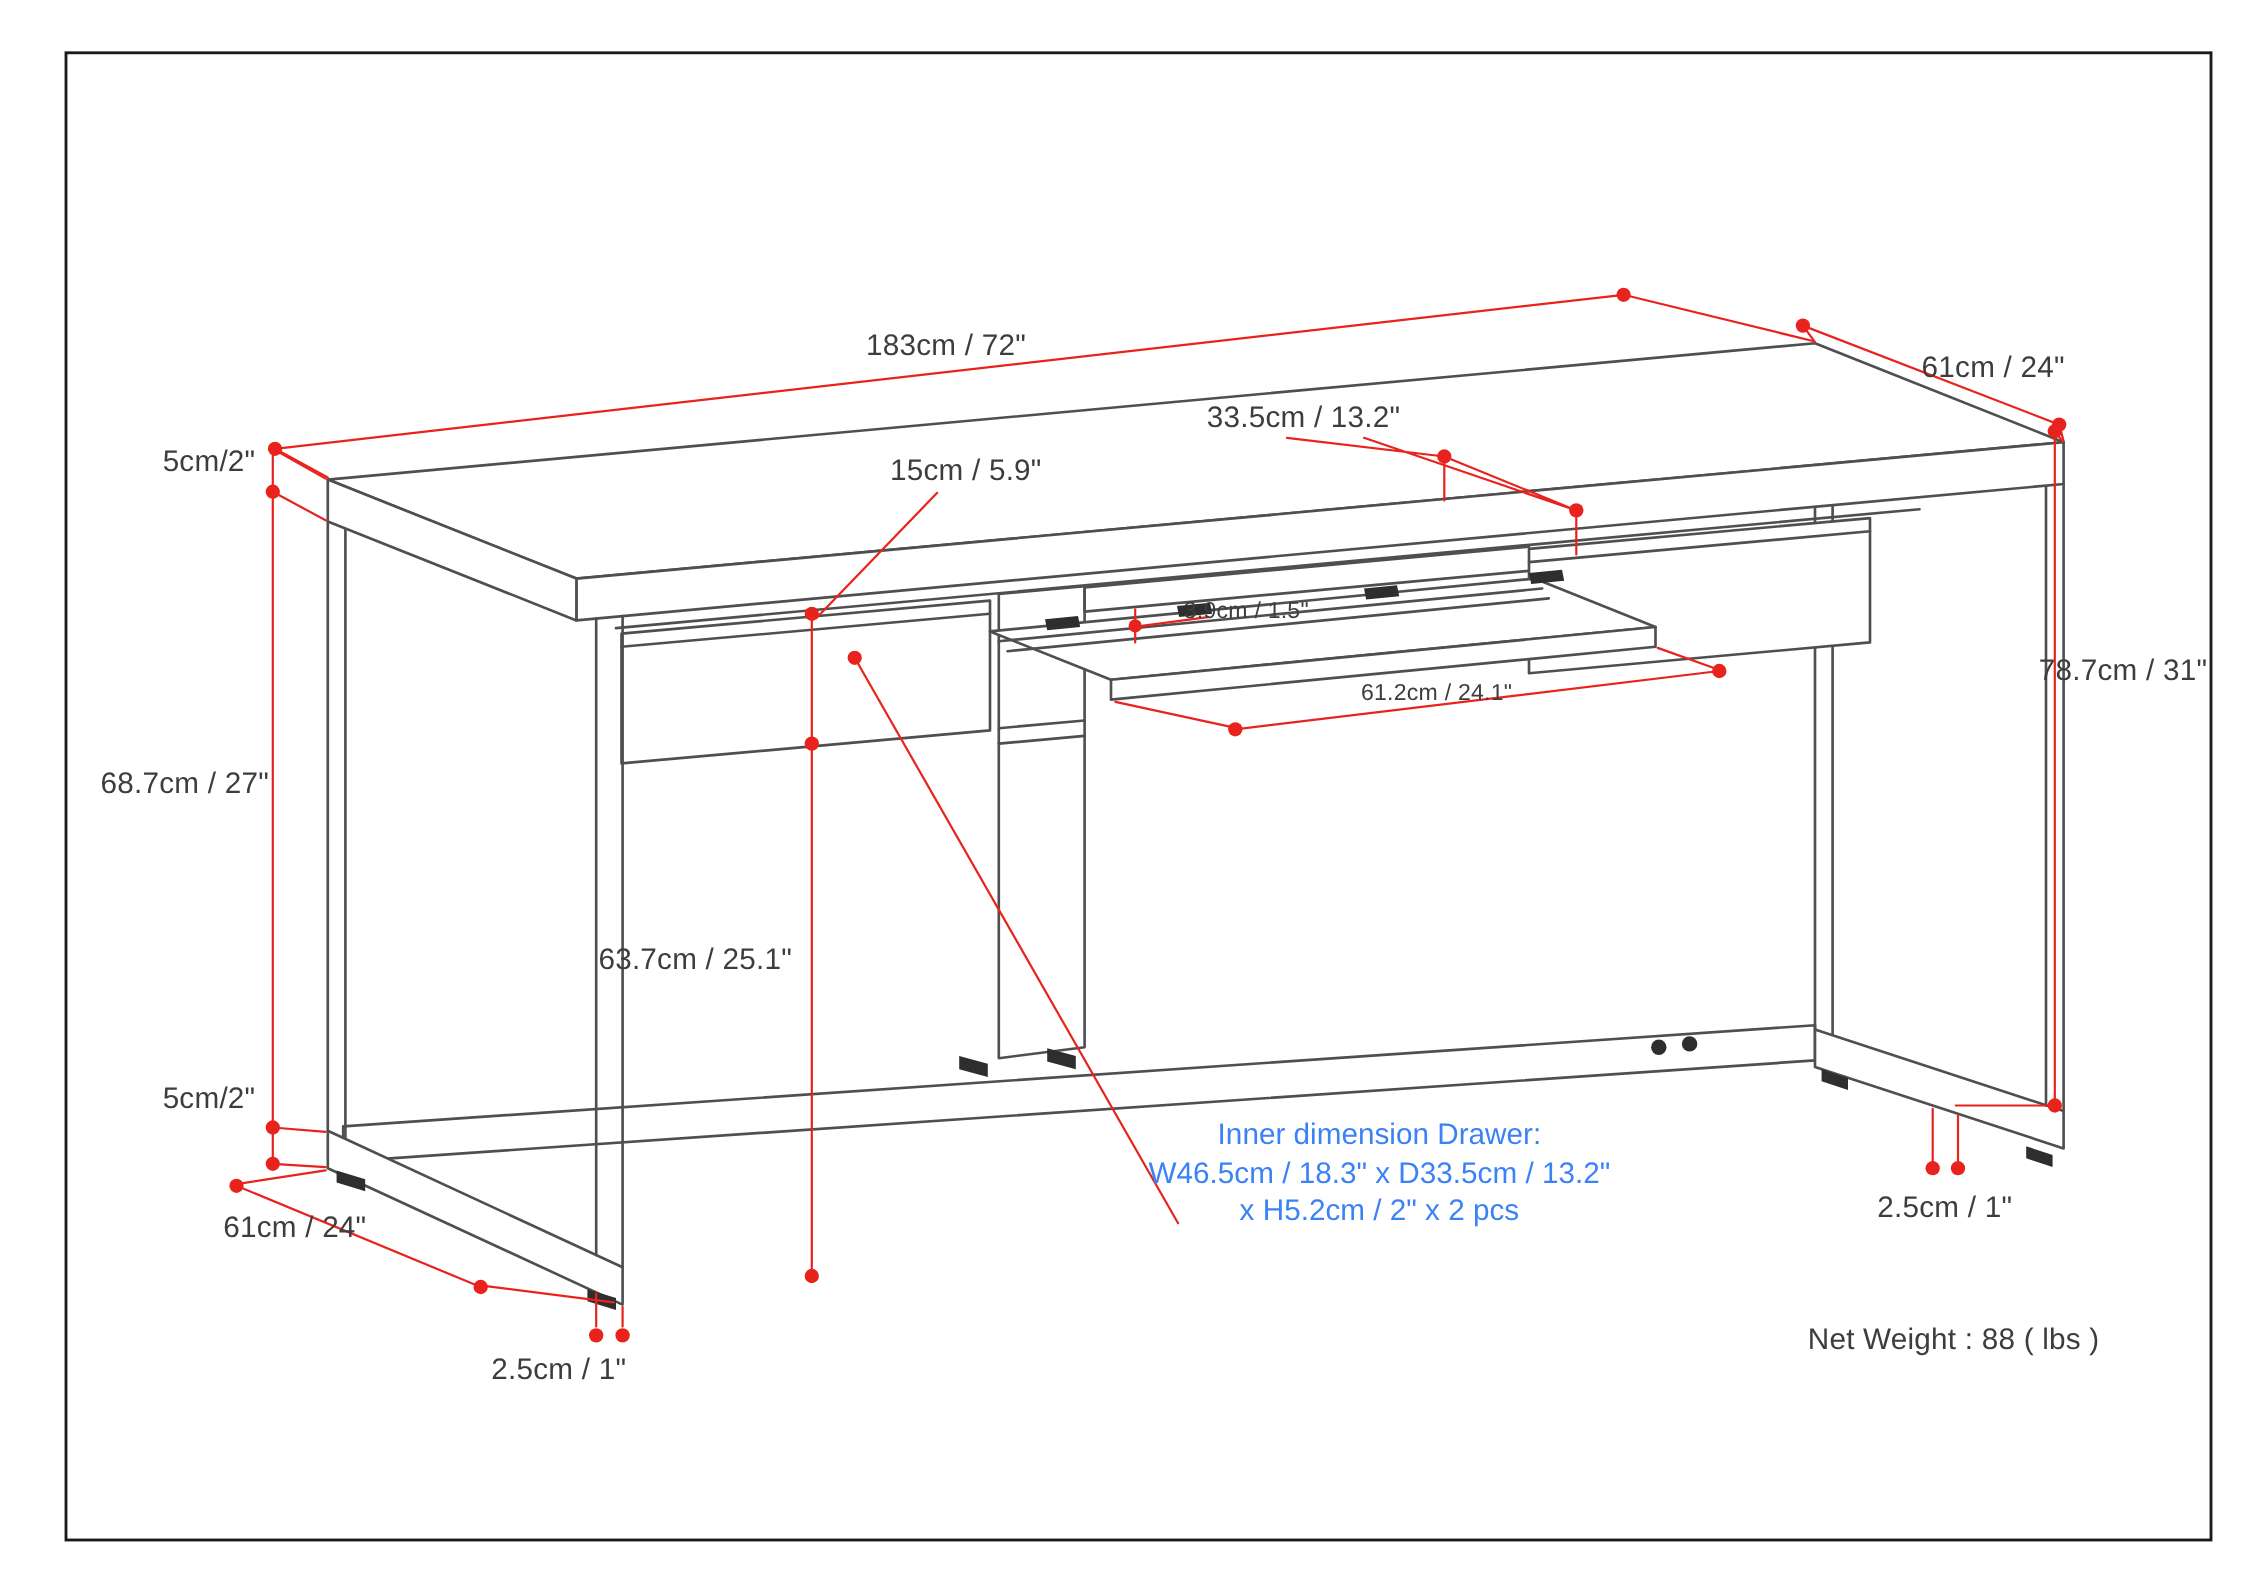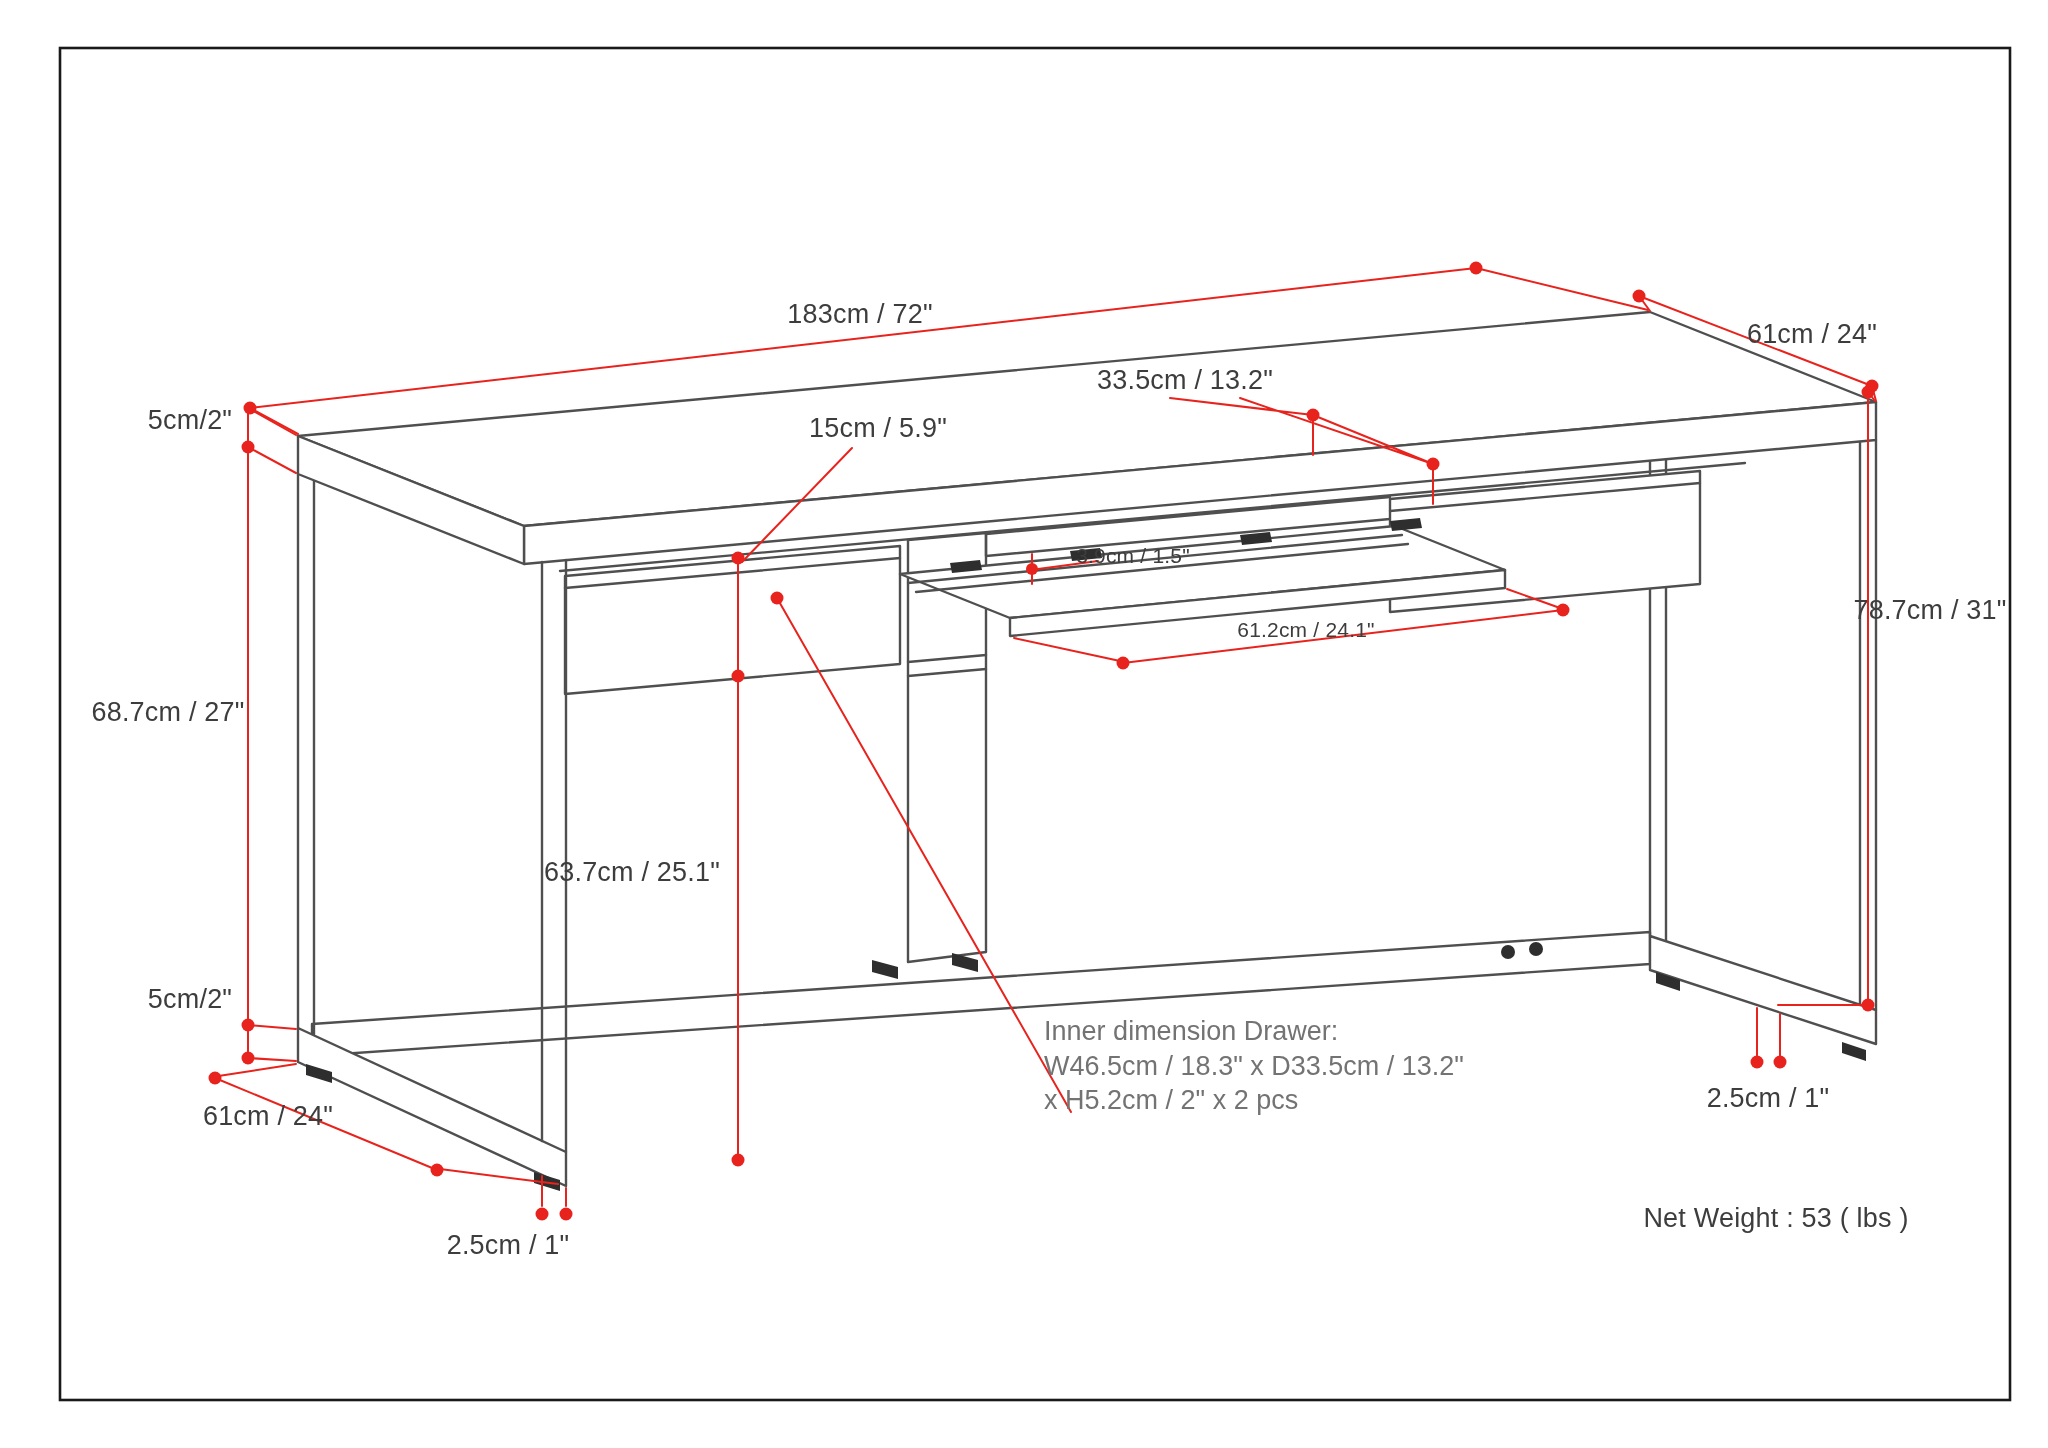--- a/index.html
+++ b/index.html
@@ -18,21 +18,22 @@
     font-size: 27px;
     color: #3d3d3d;
     white-space: nowrap;
     letter-spacing: 0.2px;
   }
   .lbl.small { font-size: 21px; }
   .note {
     position: absolute;
     transform: translate(-50%, -50%);
     font-size: 27px;
-    color: #737373;
+    color: #3b82f6;
+    text-align: center;
     line-height: 1.28;
     white-space: nowrap;
   }
 </style>
 </head>
 <body>
 
 <div class="canvas">
 
   <svg width="2048" height="1448" viewBox="0 0 2048 1448">
@@ -207,15 +208,15 @@
   <div class="lbl small" style="left:1306px; top:630px;">61.2cm / 24.1"</div>
   <div class="lbl" style="left:1930px; top:610px;">78.7cm / 31"</div>
   <div class="lbl" style="left:1768px; top:1098px;">2.5cm / 1"</div>
 
   <div class="note" style="left:1254px; top:1066px;">
     <div>Inner dimension Drawer:</div>
     <div>W46.5cm / 18.3" x D33.5cm / 13.2"</div>
     <div>x H5.2cm / 2" x 2 pcs</div>
   </div>
 
-  <div class="lbl" style="left:1776px; top:1218px;">Net Weight : 53 ( lbs )</div>
+  <div class="lbl" style="left:1776px; top:1218px;">Net Weight : 88 ( lbs )</div>
 
 </div>
 
 </body></html>

